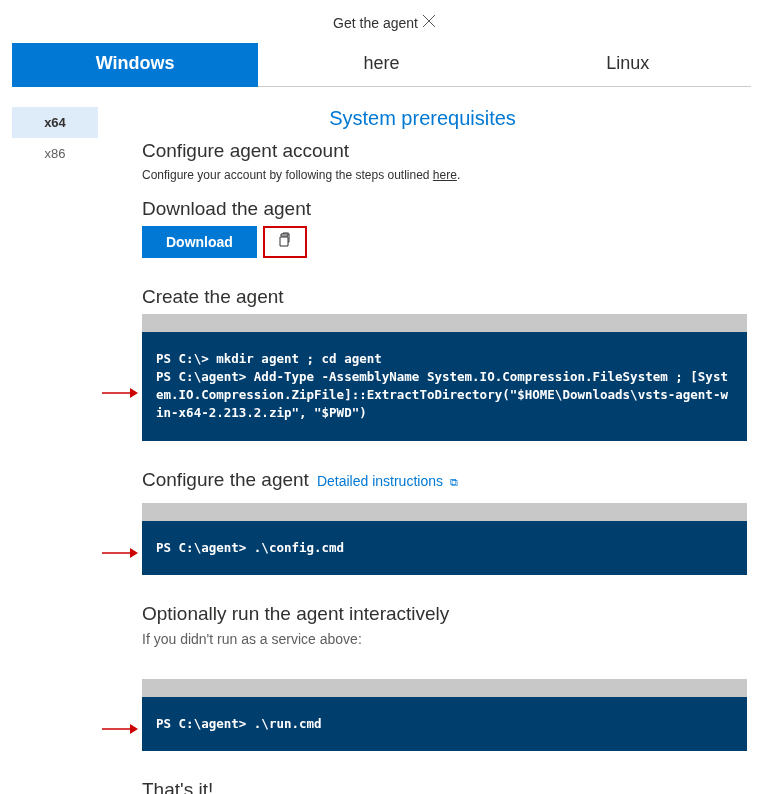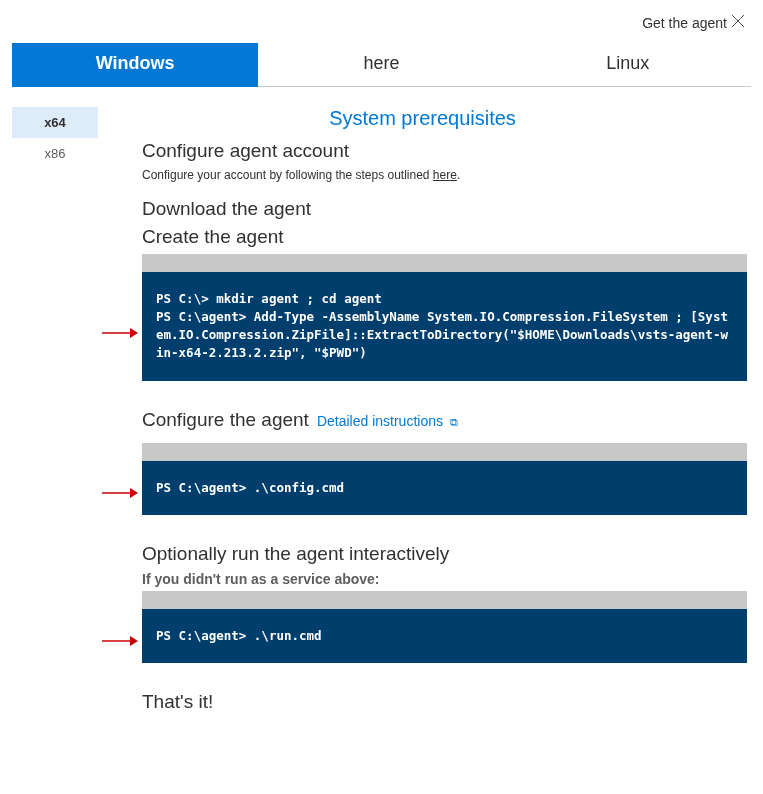--- a/index.html
+++ b/index.html
@@ -7,21 +7,21 @@
     font-family: "Segoe UI", Arial, sans-serif;
     background: #fff;
     color: #323130;
     width: 763px;
     height: 794px;
     overflow: hidden;
     position: relative;
   }
   .dialog-header {
     display: flex;
-    justify-content: flex-end;
+    justify-content: center;
     align-items: center;
     padding: 10px 14px 8px 24px;
   }
   .dialog-title {
     font-size: 14px;
     font-weight: 400;
   }
   .close-btn {
     font-size: 16px;
     color: #444;
@@ -151,22 +151,21 @@
   .inline-link {
     color: #0078d4;
     font-size: 14px;
     margin-left: 8px;
     cursor: pointer;
     vertical-align: middle;
   }
   .sub-p {
     font-size: 14px;
     color: #605e5c;
-    margin-bottom: 4px;
-    font-weight: bold;
+    margin-bottom: 32px;
   }
   .section-h.with-link { display:flex; align-items:baseline; }
   .ext-icon { font-size:11px; margin-left:4px; }
 </style>
 </head>
 <body>
 
 <div class="dialog-header">
   <div class="dialog-title">Get the agent</div>
   <button class="close-btn">
@@ -193,20 +192,31 @@
   <div class="main">
 
     <div class="prereq-link">System prerequisites</div>
 
     <div class="section-h">Configure agent account</div>
     <div class="section-p">
       <span>Configure your account by following the steps outlined </span><span class="underline">here</span><span>.</span>
     </div>
 
     <div class="section-h">Download the agent</div>
+    <div class="dl-row">
+      <button class="dl-btn">Download</button>
+      <div class="copy-btn-box">
+        <span>
+          <svg viewBox="0 0 16 16">
+              <path d="M4 2 h7 v2 h-7 z M3 5 h8 v9 h-8 z" fill="none" stroke="#323130" stroke-width="1"></path>
+              <path d="M6 2 v-1 h5 a1 1 0 0 1 1 1 v8 h-1" fill="none" stroke="#323130" stroke-width="1"></path>
+            </svg>
+        </span>
+      </div>
+    </div>
 
     <div class="section-h">Create the agent</div>
     <div class="code-block">
       <div class="arrow" style="top:58%;">
         <svg viewBox="0 0 36 12">
             <line x1="0" y1="6" x2="28" y2="6" stroke="#c00" stroke-width="1.5"></line>
             <polygon points="28,1 36,6 28,11" fill="#c00"></polygon>
           </svg>
       </div>
       <div class="code-bar"></div>

